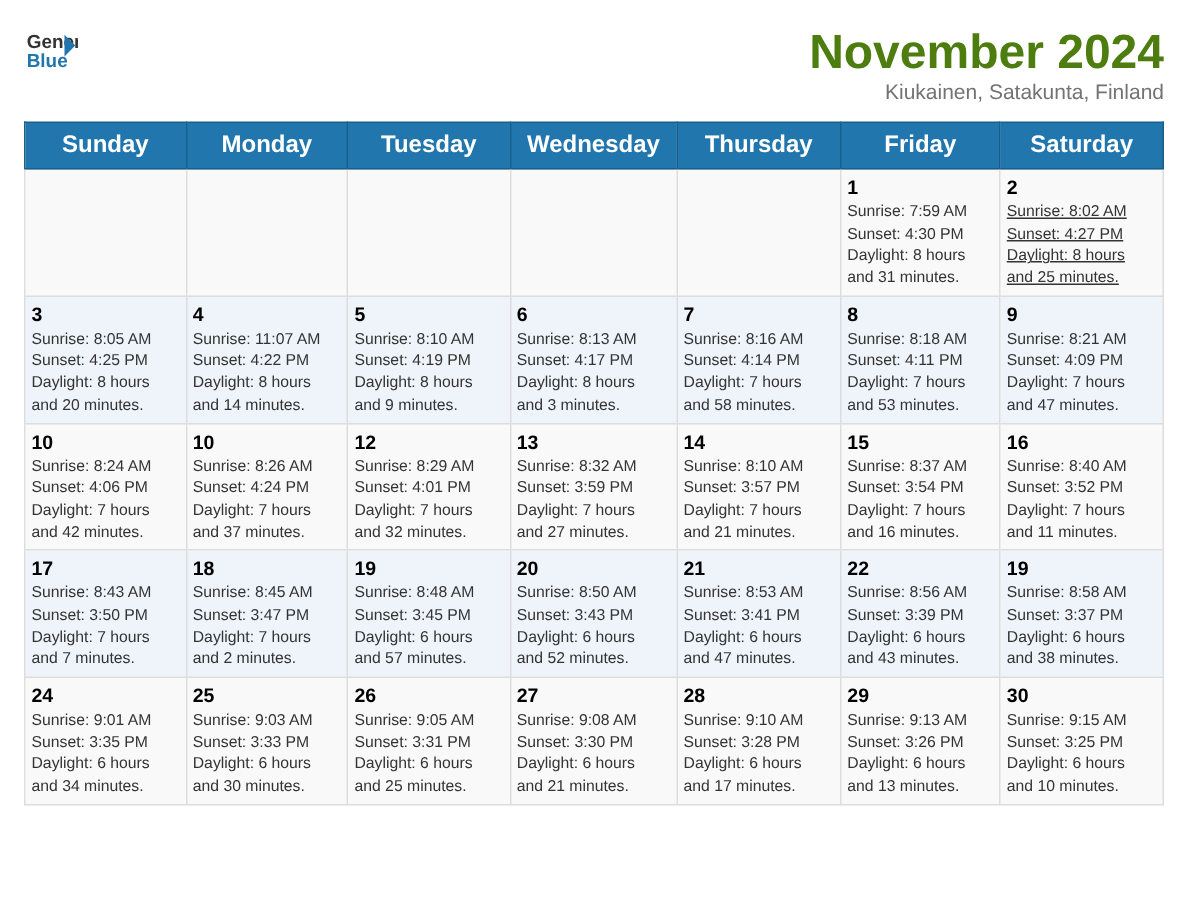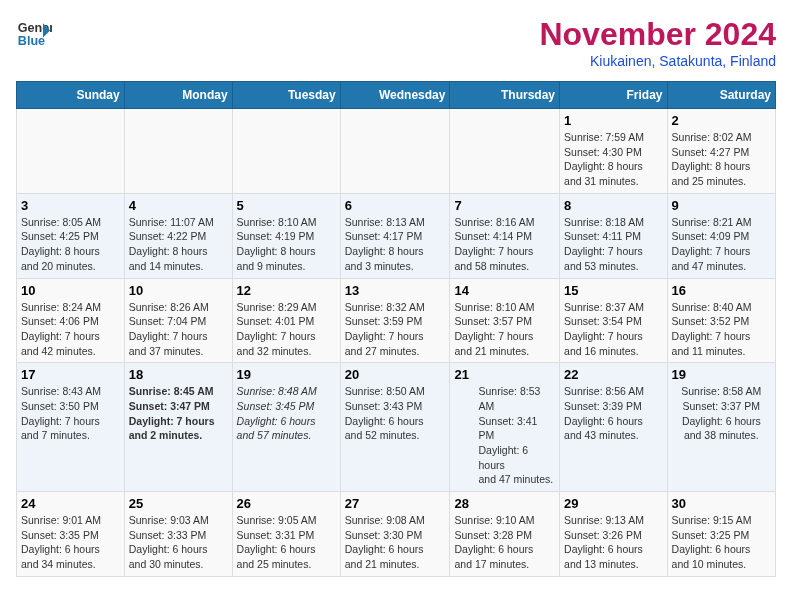--- a/index.html
+++ b/index.html
@@ -24,37 +24,37 @@
     .logo-icon {
       width: 36px;
       height: 36px;
     }
     .title-area {
       text-align: right;
     }
     .main-title {
       font-size: 32px;
       font-weight: bold;
-      color: #be185d;
+      color: #4d7c0f;
     }
     .subtitle {
       font-size: 14px;
-      color: #1d4ed8;
+      color: #737373;
     }
     table {
       width: 100%;
       border-collapse: collapse;
       font-size: 11px;
     }
     thead tr th {
       background-color: #2176AE;
       color: #fff;
       padding: 6px 4px;
-      text-align: right;
-      font-size: 12px;
+      text-align: center;
+      font-size: 16px;
       font-weight: bold;
       border: 1px solid #1a5f8a;
     }
     tbody tr td {
       vertical-align: top;
       padding: 4px;
       border: 1px solid #ddd;
       width: 113px;
       min-height: 80px;
     }
@@ -117,21 +117,21 @@
         <td class="empty-cell"></td>
         <td>
           <span class="day-number">1</span>
           <div class="day-info" style="white-space: pre-line;">Sunrise: 7:59 AM
 Sunset: 4:30 PM
 Daylight: 8 hours
 and 31 minutes.</div>
         </td>
         <td>
           <span class="day-number">2</span>
-          <div class="day-info" style="white-space: pre-line;">Sunrise: 8:02 AM
+          <div class="day-info" style="white-space: pre-line; text-decoration: underline;">Sunrise: 8:02 AM
 Sunset: 4:27 PM
 Daylight: 8 hours
 and 25 minutes.</div>
         </td>
       </tr>
       <tr>
         <td>
           <span class="day-number">3</span>
           <div class="day-info" style="white-space: pre-line;">Sunrise: 8:05 AM
 Sunset: 4:25 PM
@@ -185,21 +185,21 @@
         <td>
           <span class="day-number">10</span>
           <div class="day-info" style="white-space: pre-line;">Sunrise: 8:24 AM
 Sunset: 4:06 PM
 Daylight: 7 hours
 and 42 minutes.</div>
         </td>
         <td>
           <span class="day-number">10</span>
           <div class="day-info" style="white-space: pre-line;">Sunrise: 8:26 AM
-Sunset: 7:04 PM
+Sunset: 4:24 PM
 Daylight: 7 hours
 and 37 minutes.</div>
         </td>
         <td>
           <span class="day-number">12</span>
           <div class="day-info" style="white-space: pre-line;">Sunrise: 8:29 AM
 Sunset: 4:01 PM
 Daylight: 7 hours
 and 32 minutes.</div>
         </td>
@@ -235,56 +235,56 @@
       <tr>
         <td>
           <span class="day-number">17</span>
           <div class="day-info" style="white-space: pre-line;">Sunrise: 8:43 AM
 Sunset: 3:50 PM
 Daylight: 7 hours
 and 7 minutes.</div>
         </td>
         <td>
           <span class="day-number">18</span>
-          <div class="day-info" style="white-space: pre-line; font-weight: bold;">Sunrise: 8:45 AM
+          <div class="day-info" style="white-space: pre-line;">Sunrise: 8:45 AM
 Sunset: 3:47 PM
 Daylight: 7 hours
 and 2 minutes.</div>
         </td>
         <td>
           <span class="day-number">19</span>
-          <div class="day-info" style="white-space: pre-line; font-style: italic;">Sunrise: 8:48 AM
+          <div class="day-info" style="white-space: pre-line;">Sunrise: 8:48 AM
 Sunset: 3:45 PM
 Daylight: 6 hours
 and 57 minutes.</div>
         </td>
         <td>
           <span class="day-number">20</span>
           <div class="day-info" style="white-space: pre-line;">Sunrise: 8:50 AM
 Sunset: 3:43 PM
 Daylight: 6 hours
 and 52 minutes.</div>
         </td>
         <td>
           <span class="day-number">21</span>
-          <div class="day-info" style="white-space: pre-line; margin-left: 24px;">Sunrise: 8:53 AM
+          <div class="day-info" style="white-space: pre-line;">Sunrise: 8:53 AM
 Sunset: 3:41 PM
 Daylight: 6 hours
 and 47 minutes.</div>
         </td>
         <td>
           <span class="day-number">22</span>
           <div class="day-info" style="white-space: pre-line;">Sunrise: 8:56 AM
 Sunset: 3:39 PM
 Daylight: 6 hours
 and 43 minutes.</div>
         </td>
         <td>
           <span class="day-number">19</span>
-          <div class="day-info" style="white-space: pre-line; text-align: center;">Sunrise: 8:58 AM
+          <div class="day-info" style="white-space: pre-line;">Sunrise: 8:58 AM
 Sunset: 3:37 PM
 Daylight: 6 hours
 and 38 minutes.</div>
         </td>
       </tr>
       <tr>
         <td>
           <span class="day-number">24</span>
           <div class="day-info" style="white-space: pre-line;">Sunrise: 9:01 AM
 Sunset: 3:35 PM

